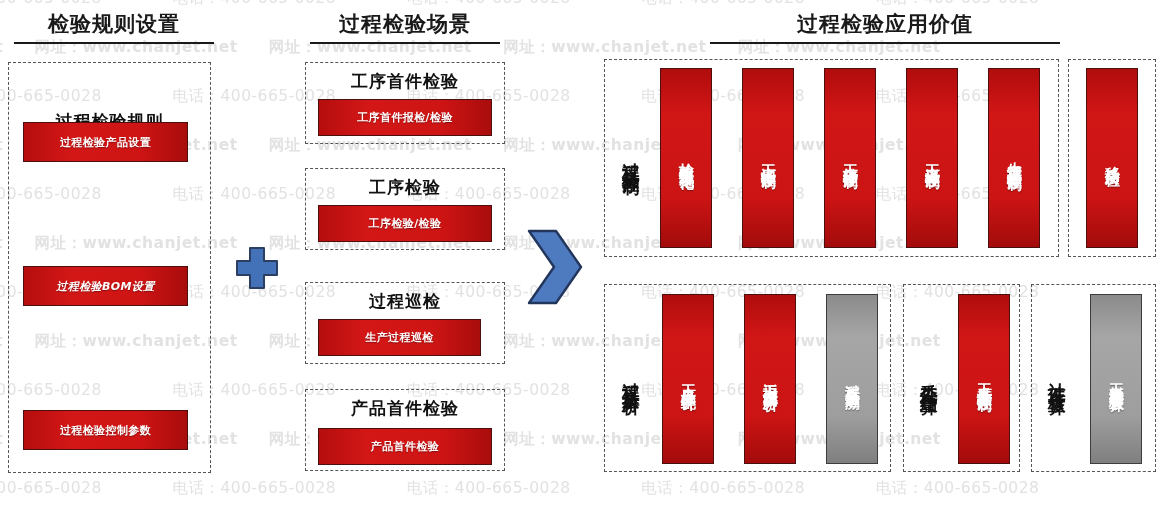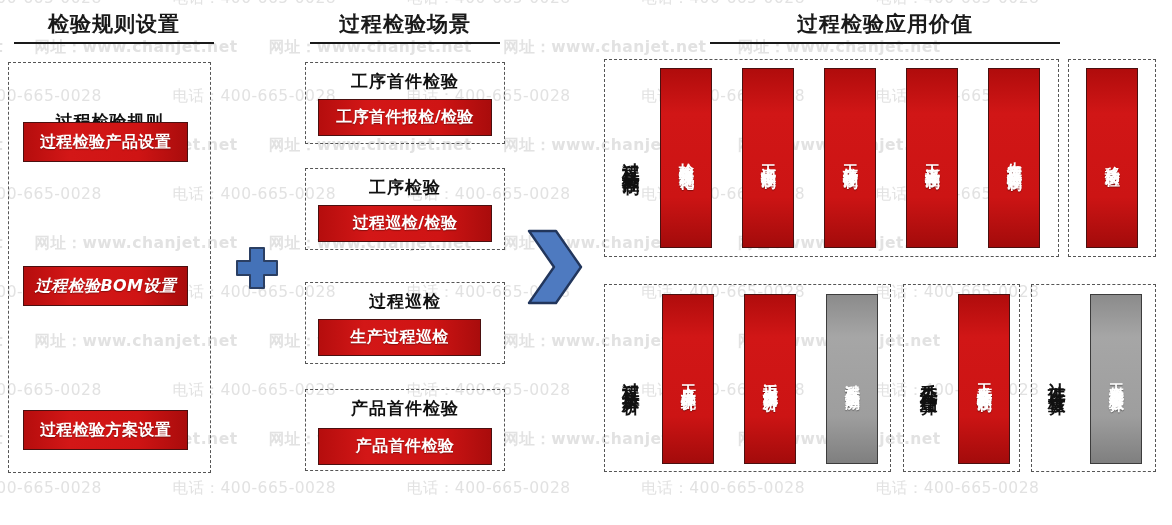--- a/index.html
+++ b/index.html
@@ -39,21 +39,21 @@
   .col-head .txt { display:inline-block; padding:0 6px; }
 
   
   .dash {
     position:absolute; border:1.6px dashed #555; background:transparent;
   }
 
   
   .chip {
     position:absolute; display:flex; align-items:center; justify-content:center;
-    color:#ffffff; font-weight:bold; font-size:16px; letter-spacing:0.4px;
+    color:#ffffff; font-weight:bold; font-size:11px; letter-spacing:0.4px;
     border:1.4px solid #4a1010; white-space:nowrap;
     background:linear-gradient(90deg,#b50d0d 0%,#d31717 28%,#cf1414 70%,#a90c0c 100%);
     text-shadow:0 1px 1px rgba(0,0,0,.35);
   }
 
   
   .grp-title {
     position:absolute; text-align:center; color:#111;
     font-size:17px; font-weight:bold; letter-spacing:1px; white-space:nowrap;
   }
@@ -192,33 +192,33 @@
       <span class="txt">过程检验应用价值</span>
       <div class="rule"></div>
     </div>
 
     <div class="dash" style="left:8px; top:62px; width:203px; height:411px;"></div>
 
     <div class="grp-title" style="left:8px; top:74px; width:203px;margin-top:36px;">过程检验规则</div>
 
     <div class="chip" style="left:23px; top:122px; width:165px; height:40px;">过程检验产品设置</div>
     <div class="chip" style="left:23px; top:266px; width:165px; height:40px;font-style:italic;">过程检验BOM设置</div>
-    <div class="chip" style="left:23px; top:410px; width:165px; height:40px;">过程检验方案设置</div>
+    <div class="chip" style="left:23px; top:410px; width:165px; height:40px;">过程检验控制参数</div>
 
     <svg id="plus" style="left:233px; top:244px;" width="48" height="48" viewBox="0 0 48 48">
       <path d="M17 4 H31 V17 H44 V31 H31 V44 H17 V31 H4 V17 H17 Z" fill="#4472b8" stroke="#2b3f63" stroke-width="2" stroke-linejoin="round"></path>
     </svg>
 
     <div class="dash" style="left:305px; top:62px; width:200px; height:82px;"></div>
     <div class="grp-title" style="left:305px; top:70px; width:200px;">工序首件检验</div>
     <div class="chip" style="left:318px; top:99px; width:174px; height:37px;">工序首件报检/检验</div>
 
     <div class="dash" style="left:305px; top:168px; width:200px; height:82px;"></div>
     <div class="grp-title" style="left:305px; top:176px; width:200px;">工序检验</div>
-    <div class="chip" style="left:318px; top:205px; width:174px; height:37px;">过程巡检/检验</div>
+    <div class="chip" style="left:318px; top:205px; width:174px; height:37px;">工序检验/检验</div>
 
     <div class="dash" style="left:305px; top:282px; width:200px; height:82px;"></div>
     <div class="grp-title" style="left:305px; top:290px; width:200px;">过程巡检</div>
     <div class="chip" style="left:318px; top:319px; width:163px; height:37px;">生产过程巡检</div>
 
     <div class="dash" style="left:305px; top:389px; width:200px; height:82px;"></div>
     <div class="grp-title" style="left:305px; top:397px; width:200px;">产品首件检验</div>
     <div class="chip" style="left:318px; top:428px; width:174px; height:37px;">产品首件检验</div>
 
     <svg id="arrow" style="left:523px; top:228px;" width="64" height="78" viewBox="0 0 64 78">

